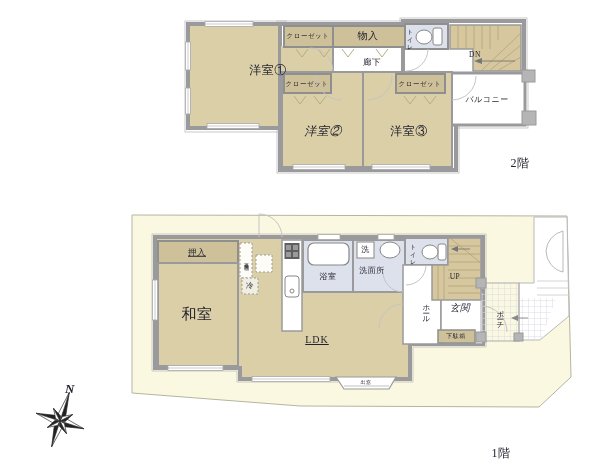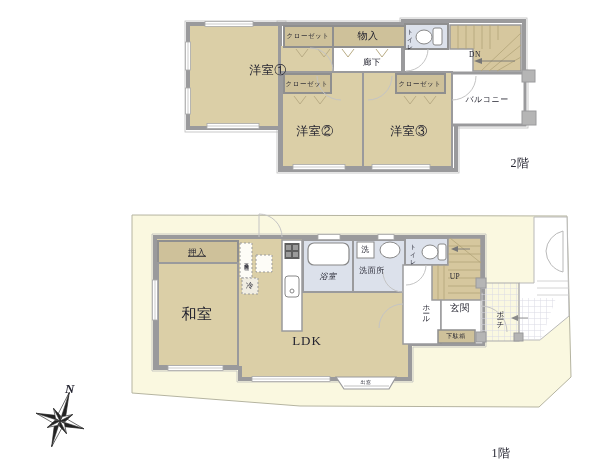--- a/index.html
+++ b/index.html
@@ -255,39 +255,39 @@
     </g>
   </g>
 </svg>
 
 <div class="lbl" style="left:236px;top:70px;font-size:12px;margin-left:32px;">洋室①</div>
 <div class="lbl" style="left:308px;top:36px;font-size:6.5px;">クローゼット</div>
 <div class="lbl" style="left:368px;top:36px;font-size:10px;">物入</div>
 <div class="lbl vert" style="left:410px;top:36px;font-size:6px;">トイレ</div>
 <div class="lbl" style="left:372px;top:62px;font-size:8.5px;">廊下</div>
 <div class="lbl" style="left:461px;top:55px;font-size:7.5px;padding-left:28px;">DN</div>
-<div class="lbl" style="left:315px;top:131px;font-size:12px;">洋室②</div>
+<div class="lbl" style="left:323px;top:131px;font-size:12px;font-style:italic;">洋室②</div>
 <div class="lbl" style="left:409px;top:131px;font-size:12px;text-align:center;">洋室③</div>
 <div class="lbl" style="left:307px;top:84px;font-size:6.5px;">クローゼット</div>
 <div class="lbl" style="left:420px;top:84px;font-size:6.5px;">クローゼット</div>
 <div class="lbl" style="left:487px;top:100px;font-size:8px;">バルコニー</div>
 <div class="lbl" style="left:520px;top:163px;font-size:12px;text-align:right;">2階</div>
 
 <div class="lbl" style="left:197px;top:252px;font-size:8.5px;text-decoration:underline;">押入</div>
 <div class="lbl" style="left:197px;top:314px;font-size:15px;">和室</div>
 <div class="lbl vert" style="left:246px;top:260px;font-size:5px;">食器棚</div>
 <div class="lbl" style="left:250px;top:286px;font-size:7.5px;">冷</div>
-<div class="lbl" style="left:307px;top:340px;font-size:13px;letter-spacing:1px;">LDK</div>
-<div class="lbl" style="left:328px;top:277px;font-size:8px;font-style:italic;">浴室</div>
+<div class="lbl" style="left:317px;top:340px;font-size:10px;letter-spacing:1px;text-decoration:underline;">LDK</div>
+<div class="lbl" style="left:328px;top:277px;font-size:8px;">浴室</div>
 <div class="lbl" style="left:365.5px;top:250px;font-size:8px;">洗</div>
 <div class="lbl" style="left:372px;top:271px;font-size:8px;">洗面所</div>
 <div class="lbl vert" style="left:413px;top:251px;font-size:6px;">トイレ</div>
 <div class="lbl" style="left:427px;top:277px;font-size:7.5px;margin-left:28px;">UP</div>
 <div class="lbl vert" style="left:426px;top:309px;font-size:7.5px;">ホール</div>
-<div class="lbl" style="left:460px;top:309px;font-size:9.5px;">玄関</div>
+<div class="lbl" style="left:460px;top:309px;font-size:9.5px;font-style:italic;">玄関</div>
 <div class="lbl" style="left:456px;top:336px;font-size:6px;">下駄箱</div>
 <div class="lbl vert" style="left:500px;top:315px;font-size:7.5px;">ポーチ</div>
 <div class="lbl" style="left:366px;top:382px;font-size:5px;">出窓</div>
 <div class="lbl" style="left:501px;top:453px;font-size:12px;">1階</div>
 
 <div class="lbl italic" style="left:70px;top:388px;font-size:13px;font-weight:bold;">N</div>
 
 </div>
 
 </body></html>

